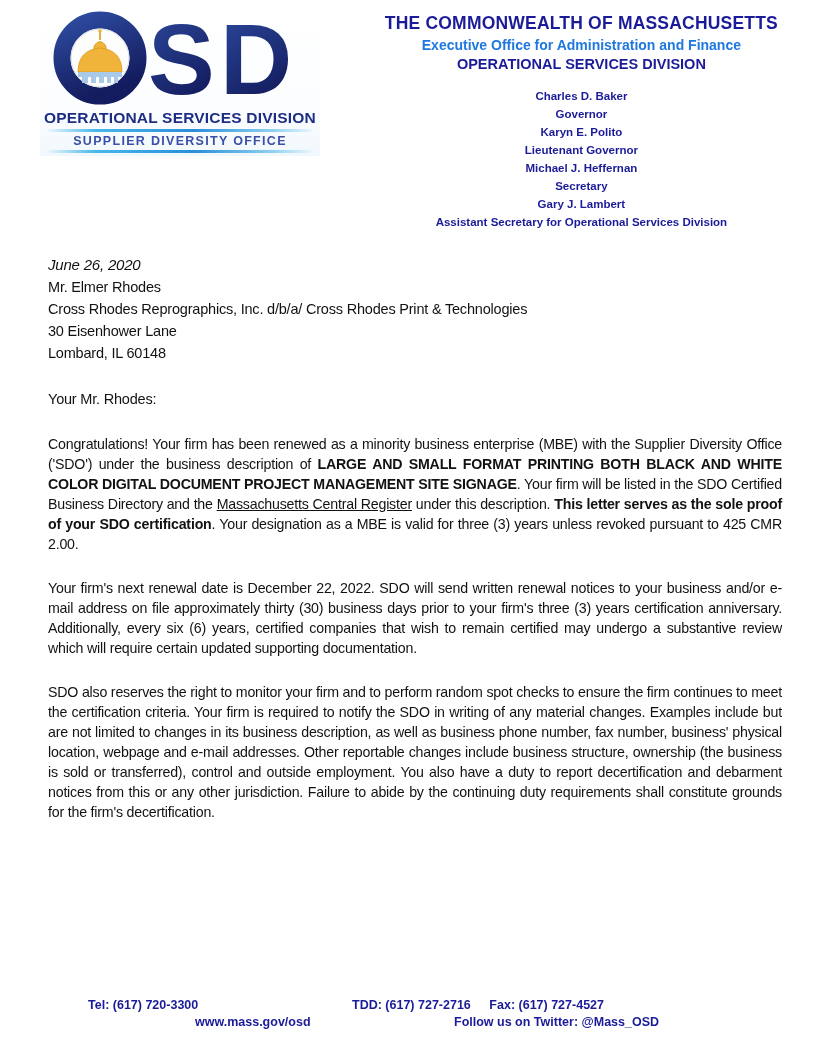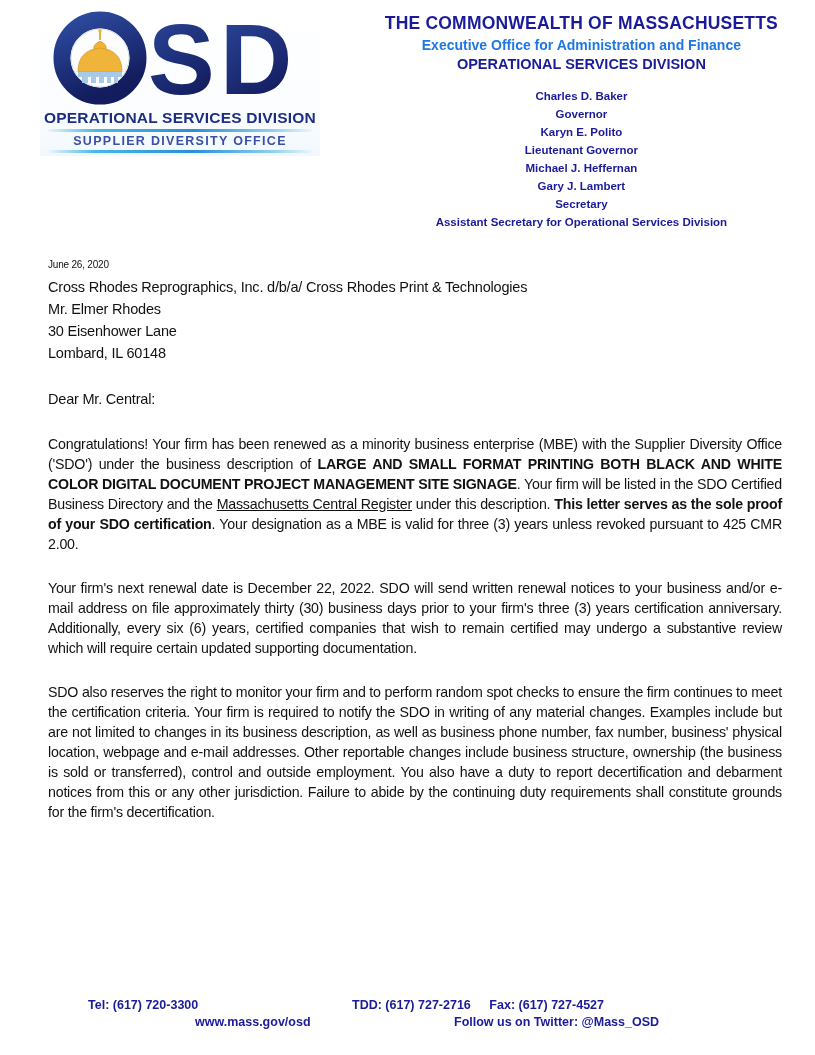--- a/index.html
+++ b/index.html
@@ -59,21 +59,21 @@
   .lh-division{font-size:14.5px;font-weight:bold;margin-top:3px;}
   .lh-address{margin-top:8px;font-size:11.5px;line-height:14px;font-weight:bold;}
   .lh-officials{font-size:11.5px;line-height:18px;font-weight:bold;margin-top:15px;}
 
   
   .letter-body{
     position:absolute;left:48px;top:254px;width:734px;
     color:var(--text-black);
     font-size:14px;letter-spacing:-0.2px;font-stretch:condensed;
   }
-  .date-line{font-size:10px;line-height:22px;}
+  .date-line{font-size:15px;line-height:22px;font-style:italic;}
   .recipient div{font-size:14.5px;line-height:22px;}
   .salutation{margin-top:24px;font-size:14.5px;line-height:22px;}
   .para{
     margin-top:24px;
     text-align:justify;
     line-height:20px;
     font-size:14.2px;
   }
   .para .b{font-weight:bold;}
   .para .u{text-decoration:underline;}
@@ -136,37 +136,37 @@
     <div class="lh-exec">Executive Office for Administration and Finance</div>
     <div class="lh-division">OPERATIONAL SERVICES DIVISION</div>
 
 
     <div class="lh-officials">
       <div>Charles D. Baker</div>
       <div>Governor</div>
       <div>Karyn E. Polito</div>
       <div>Lieutenant Governor</div>
       <div>Michael J. Heffernan</div>
+      <div>Secretary</div>
       <div>Gary J. Lambert</div>
-      <div>Secretary</div>
       <div>Assistant Secretary for Operational Services Division</div>
     </div>
   </div>
 
   <div class="letter-body">
     <div class="date-line">June 26, 2020</div>
 
     <div class="recipient">
+      <div>Mr. Elmer Rhodes</div>
       <div>Cross Rhodes Reprographics, Inc. d/b/a/ Cross Rhodes Print &amp; Technologies</div>
-      <div>Mr. Elmer Rhodes</div>
       <div>30 Eisenhower Lane</div>
       <div>Lombard, IL 60148</div>
     </div>
 
-    <div class="salutation">Dear Mr. Central:</div>
+    <div class="salutation">Your Mr. Rhodes:</div>
 
     <p class="para"><span>Congratulations! Your firm has been renewed as a minority business enterprise (MBE) with the Supplier Diversity Office ('SDO') under the business description of </span><span class="b">LARGE AND SMALL FORMAT PRINTING BOTH BLACK AND WHITE COLOR DIGITAL DOCUMENT PROJECT MANAGEMENT SITE SIGNAGE</span><span>. Your firm will be listed in the SDO Certified Business Directory and the </span><span class="u">Massachusetts Central Register</span><span> under this description. </span><span class="b">This letter serves as the sole proof of your SDO certification</span><span>. Your designation as a MBE is valid for three (3) years unless revoked pursuant to 425 CMR 2.00.</span></p>
 
     <p class="para">Your firm's next renewal date is December 22, 2022. SDO will send written renewal notices to your business and/or e-mail address on file approximately thirty (30) business days prior to your firm's three (3) years certification anniversary. Additionally, every six (6) years, certified companies that wish to remain certified may undergo a substantive review which will require certain updated supporting documentation.</p>
 
     <p class="para">SDO also reserves the right to monitor your firm and to perform random spot checks to ensure the firm continues to meet the certification criteria. Your firm is required to notify the SDO in writing of any material changes. Examples include but are not limited to changes in its business description, as well as business phone number, fax number, business' physical location, webpage and e-mail addresses. Other reportable changes include business structure, ownership (the business is sold or transferred), control and outside employment. You also have a duty to report decertification and debarment notices from this or any other jurisdiction. Failure to abide by the continuing duty requirements shall constitute grounds for the firm's decertification.</p>
   </div>
 
   <div class="footer">
     <span class="f-tel">Tel: (617) 720-3300</span>

